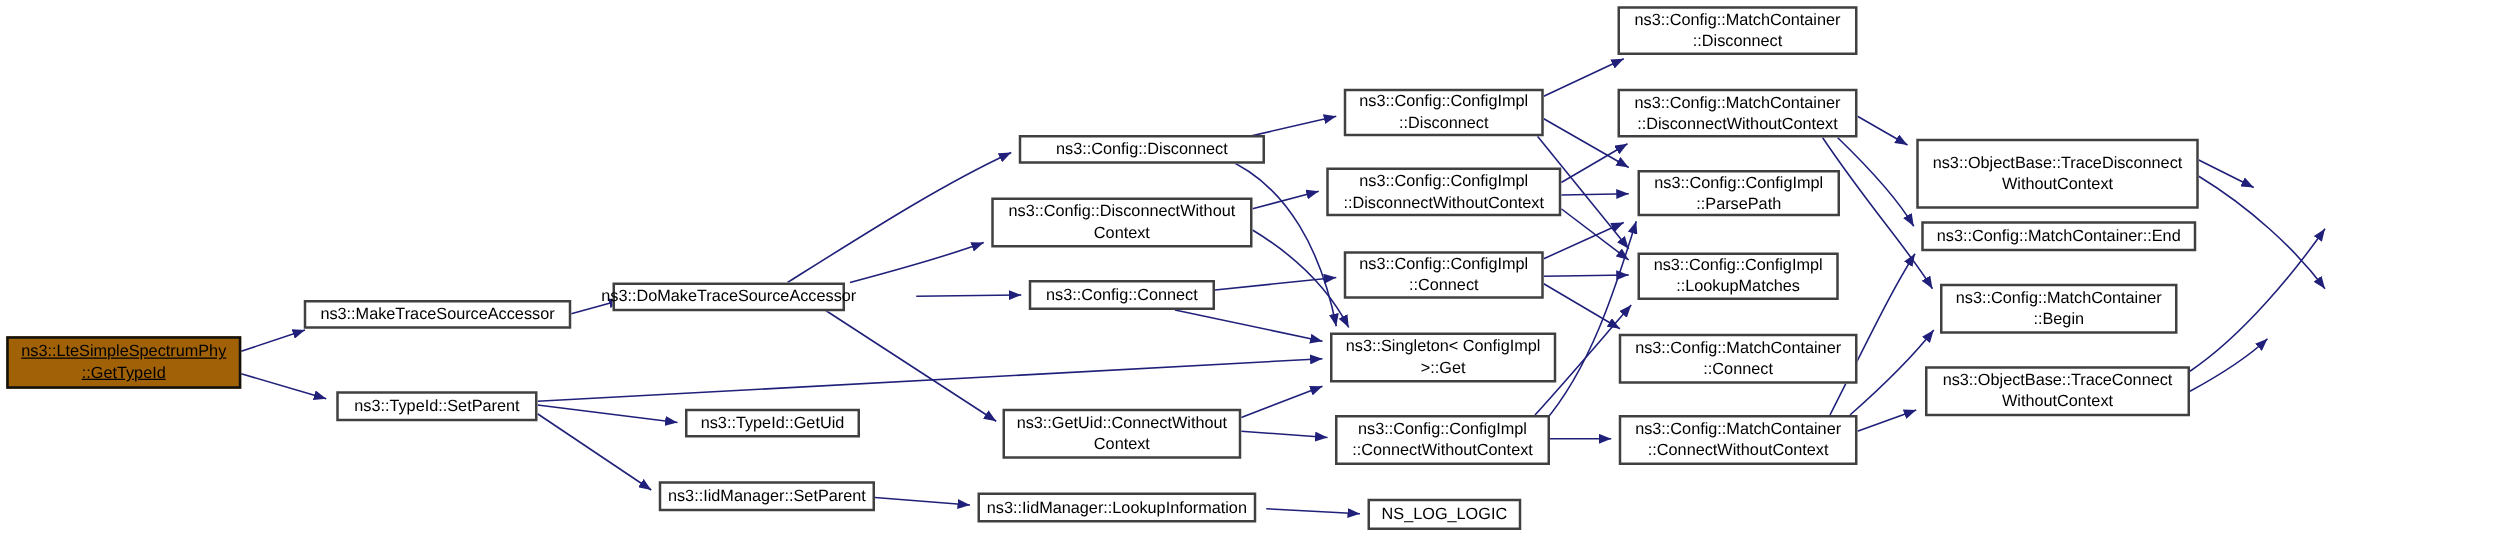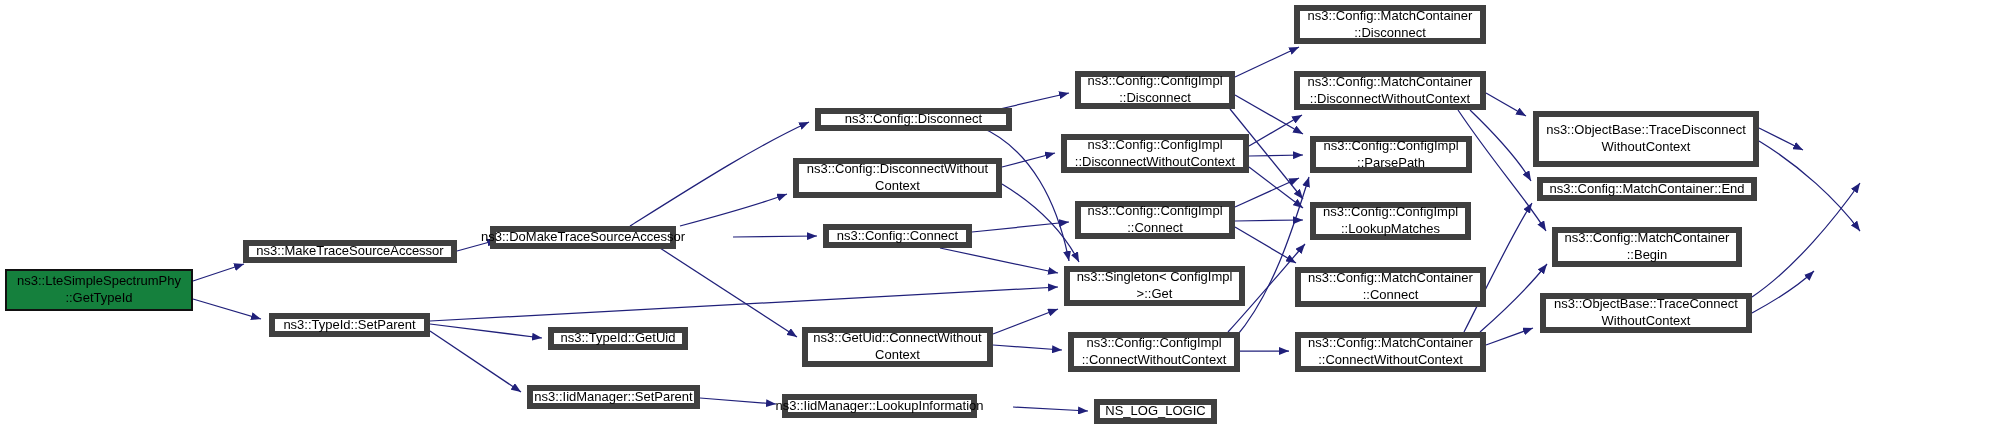--- a/index.html
+++ b/index.html
@@ -1,27 +1,27 @@
 <!DOCTYPE html>
 <html><head>
 <meta charset="utf-8">
 <style>
   html,body{margin:0;padding:0;background:#ffffff;}
   body{width:2013px;height:429px;position:relative;font-family:"Liberation Sans","DejaVu Sans",sans-serif;}
   .graph{position:absolute;left:0;top:0;width:2013px;height:429px;}
   svg.edges{position:absolute;left:0;top:0;z-index:1;}
   .node{
     position:absolute;z-index:2;box-sizing:border-box;
-    background:#ffffff;border:6px solid #404040;
+    background:#ffffff;border:2px solid #404040;
     display:flex;flex-direction:column;align-items:center;justify-content:center;
     font-size:13px;line-height:1.28;color:#000;white-space:nowrap;
     text-align:center;overflow:visible;cursor:pointer;
   }
   .node span{display:block;}
-  .node.hl{background:#15803d;border:2px solid #111;}
+  .node.hl{background:#a16207;border:2px solid #111;text-decoration:underline;}
   path.e{fill:none;stroke:#20207a;stroke-width:1.25;}
 </style>
 </head>
 <body>
 
 <div class="graph">
 
   <svg class="edges" width="2013" height="429" viewBox="0 0 2013 429">
     <defs>
       <marker id="arr" markerUnits="userSpaceOnUse" markerWidth="11" markerHeight="8" refX="10" refY="4" orient="auto">
@@ -90,21 +90,21 @@
   </div>
 
   <div class="node" style="left:548px;top:327px;width:140px;height:23px">
     <span>ns3::TypeId::GetUid</span>
   </div>
 
   <div class="node" style="left:527px;top:385px;width:173px;height:24px">
     <span>ns3::IidManager::SetParent</span>
   </div>
 
-  <div class="node" style="left:782px;top:394px;width:195px;height:24px">
+  <div class="node" style="left:782px;top:394px;width:223px;height:24px">
     <span>ns3::IidManager::LookupInformation</span>
   </div>
 
   <div class="node" style="left:1094px;top:399px;width:123px;height:25px">
     <span>NS_LOG_LOGIC</span>
   </div>
 
   <div class="node" style="left:815px;top:108px;width:197px;height:23px">
     <span>ns3::Config::Disconnect</span>
   </div>

